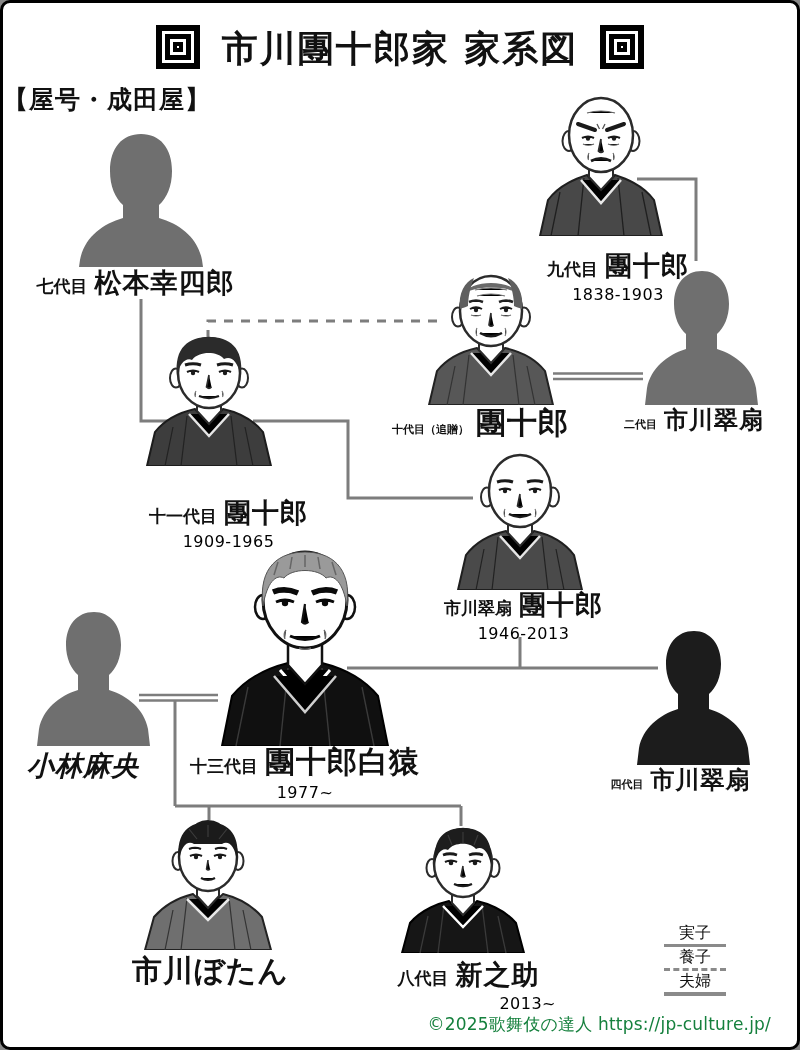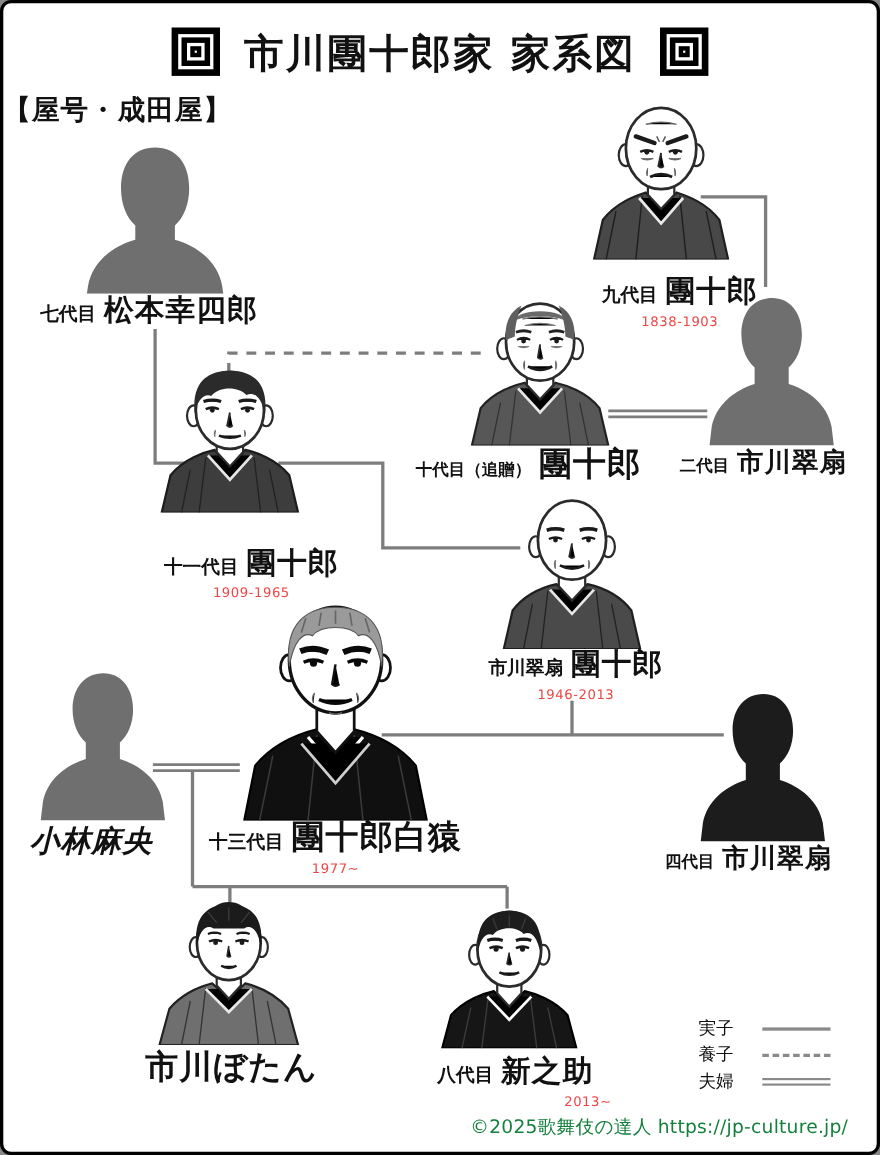--- a/index.html
+++ b/index.html
@@ -15,28 +15,28 @@
   .crest-inner{width:100%;height:100%;border:4px solid #000;box-sizing:border-box;}
   .main-title{font-size:36px;font-weight:900;letter-spacing:2px;white-space:nowrap;}
   .subtitle{position:absolute;top:80px;left:0;width:100%;font-size:25px;font-weight:700;letter-spacing:1px;}
   
   #connectors{position:absolute;top:0;left:0;width:794px;height:1044px;}
   
   .figure{position:absolute;}
   .plabel{position:absolute;text-align:center;line-height:1.25;}
   .plabel .row1{display:flex;justify-content:center;align-items:baseline;gap:7px;white-space:nowrap;}
   .prefix{font-size:17px;font-weight:800;}
-  .prefix.small{font-size:15px;}
+  .prefix.small{font-size:11px;}
   .pname{font-size:27px;font-weight:900;letter-spacing:1px;}
   .pname.big{font-size:30px;}
   .pname.mid{font-size:24px;}
-  .dates{font-size:12px;font-weight:500;color:#ef4444;margin-top:2px;letter-spacing:0.5px;}
+  .dates{font-size:16px;font-weight:500;color:#000000;margin-top:2px;letter-spacing:0.5px;}
   
   .legend{position:absolute;left:632px;top:920px;}
-  .legend-row{display:flex;width:120px;justify-content:space-between;align-items:center;height:24px;}
+  .legend-row{display:flex;width:120px;justify-content:space-between;align-items:center;height:24px;flex-direction:column;}
   .legend-label{font-size:16px;color:#111;}
   .lg-solid{width:62px;height:3px;background:#8a8a8a;}
   .lg-dashed{width:62px;height:0;border-top:3px dashed #8a8a8a;}
   .lg-double{width:62px;height:7px;box-sizing:border-box;border-top:2.5px solid #8a8a8a;border-bottom:2.5px solid #8a8a8a;}
   
   .footer{position:absolute;right:26px;top:1010px;font-size:17px;color:#15803d;letter-spacing:0.2px;}
 </style>
 </head>
 <body>
 

